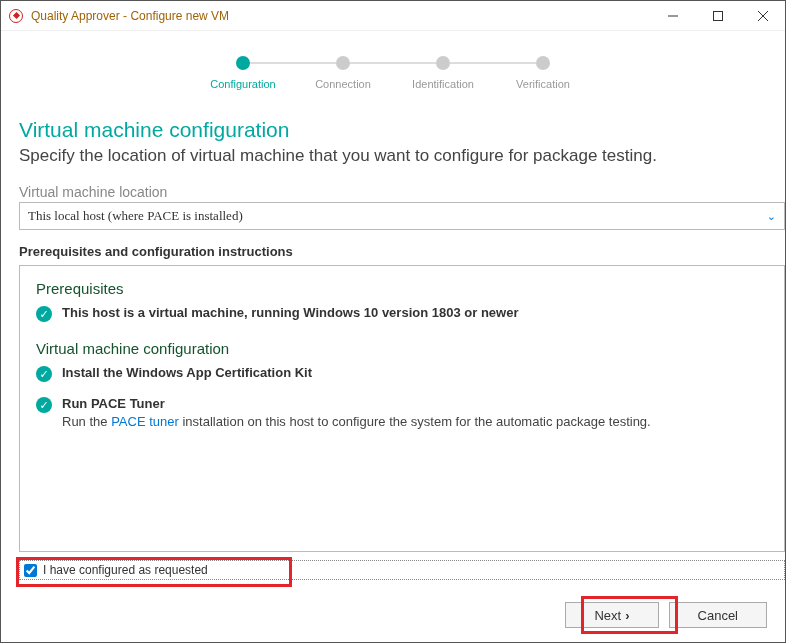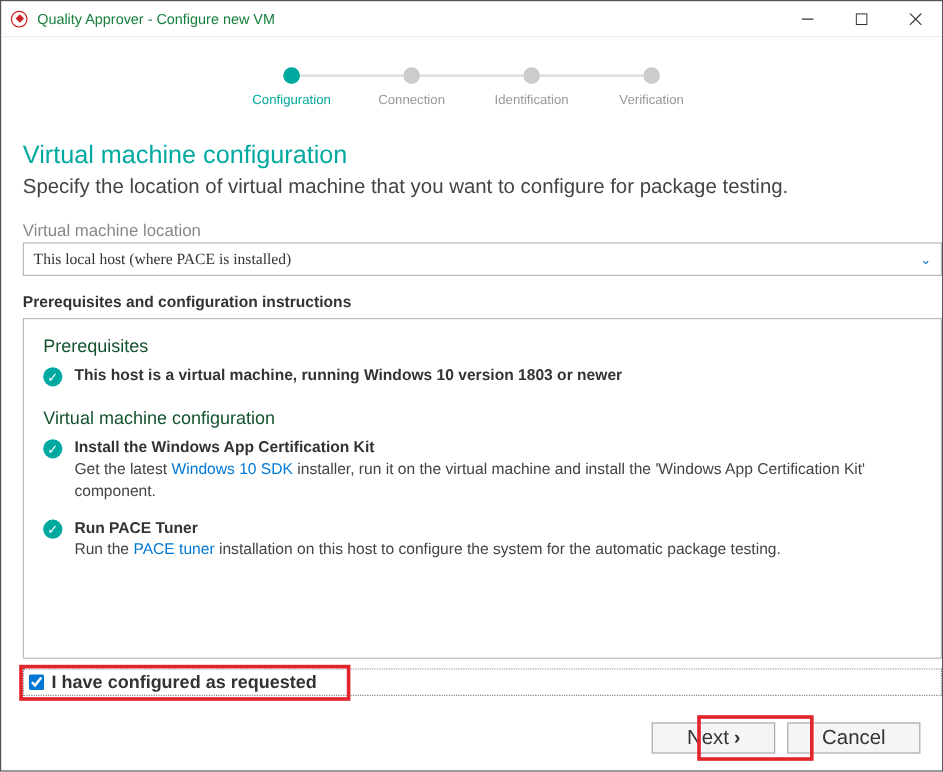--- a/index.html
+++ b/index.html
@@ -35,21 +35,21 @@
     display: inline-flex;
     align-items: center;
     justify-content: center;
   }
   .app-icon::after {
     content: '';
     width: 5px; height: 5px;
     background: #c22;
     transform: rotate(45deg);
   }
-  .title-text { font-size: 12px; color: #15803d; }
+  .title-text { font-size: 12px; color: #a16207; }
   .window-controls {
     margin-left: auto;
     display: flex;
     height: 100%;
   }
   .wc-btn {
     width: 45px;
     display: flex;
     align-items: center;
     justify-content: center;
@@ -172,21 +172,21 @@
     padding: 2px 4px;
     border: 1px dotted #888;
     display: flex;
     align-items: center;
     position: relative;
   }
   .confirm-row input[type=checkbox] {
     margin: 0 6px 0 0;
     accent-color: #0078d4;
   }
-  .confirm-label { font-weight: 700; font-size: 15px; }
+  .confirm-label { font-weight: 400; font-size: 12px; }
   .hl-confirm {
     position: absolute;
     left: -4px; top: -4px;
     width: 276px; height: 30px;
     border: 3px solid #e3242b;
     pointer-events: none;
   }
 
   .footer {
     display: flex;
@@ -196,21 +196,21 @@
     position: relative;
   }
   .btn {
     min-width: 85px;
     height: 26px;
     border: 1px solid #aaa;
     background: #f5f5f5;
     display: inline-flex;
     align-items: center;
     justify-content: center;
-    font-size: 17px;
+    font-size: 13px;
     color: #333;
     margin-left: 10px;
     padding: 0 28px;
   }
   .btn .chev-r { margin-left: 4px; font-weight: bold; }
   .hl-next {
     position: absolute;
     border: 3px solid #e3242b;
     pointer-events: none;
   }
@@ -287,23 +287,20 @@
           <div class="check-title">This host is a virtual machine, running Windows 10 version 1803 or newer</div>
         </div>
       </div>
 
       <div class="sub-heading" style="margin-top:18px">Virtual machine configuration</div>
 
       <div class="check-row">
         <div class="check-ic">✓</div>
         <div class="check-body">
           <div class="check-title">Install the Windows App Certification Kit</div>
-          <div class="check-desc">
-            <span>Get the latest </span><span class="link">Windows 10 SDK</span><span> installer, run it on the virtual machine and install the 'Windows App Certification Kit' component.</span>
-          </div>
         </div>
       </div>
 
       <div class="check-row">
         <div class="check-ic">✓</div>
         <div class="check-body">
           <div class="check-title">Run PACE Tuner</div>
           <div class="check-desc">
             <span>Run the </span><span class="link">PACE tuner</span><span> installation on this host to configure the system for the automatic package testing.</span>
           </div>

